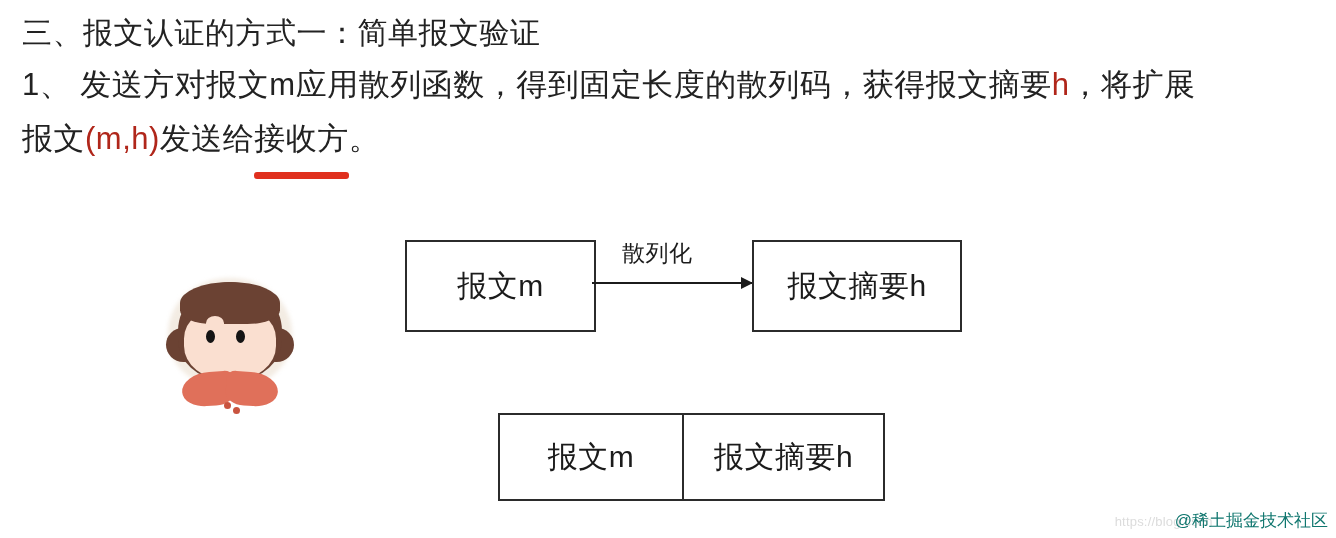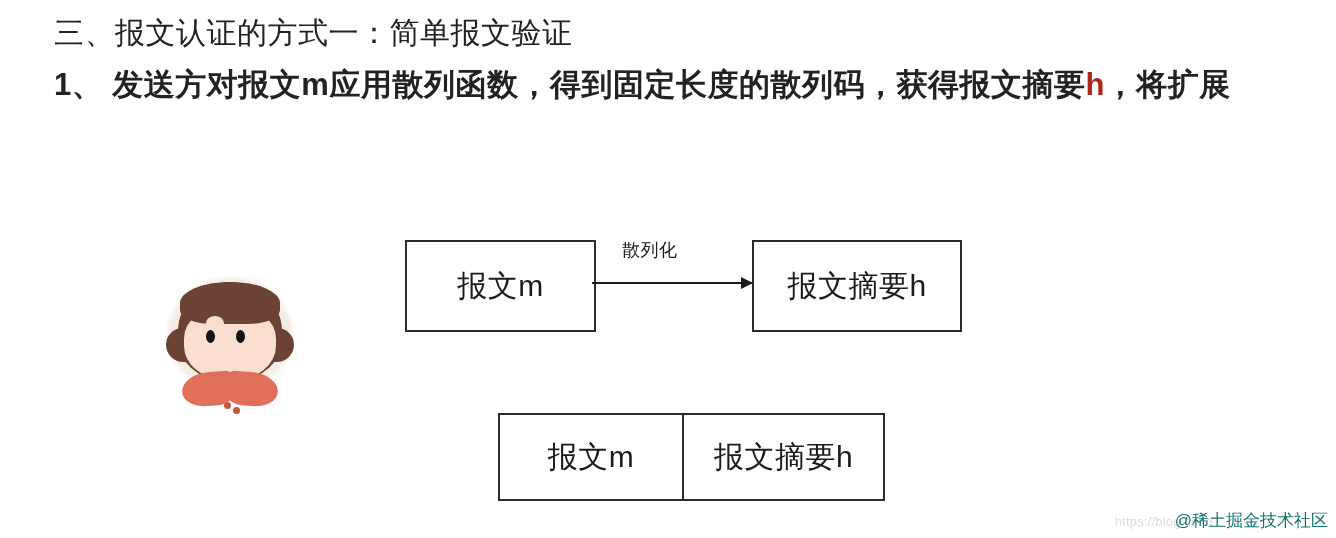--- a/index.html
+++ b/index.html
@@ -20,31 +20,30 @@
   .slide-text {
     position: absolute;
     left: 22px;
     top: 8px;
     width: 1310px;
   }
   .line {
     white-space: nowrap;
     color: #222222;
     letter-spacing: 0.5px;
-    margin-left: 32px;
   }
   .line-title {
     font-size: 30px;
     line-height: 50px;
     font-weight: 400;
   }
   .line-body {
     font-size: 31px;
     line-height: 54px;
-    font-weight: 700;
+    font-weight: 400;
   }
   .red {
     color: #b0261a;
   }
   .uline-wrap {
     position: relative;
     display: inline-block;
   }
   .red-underline {
     position: absolute;
@@ -207,21 +206,21 @@
     right: -1px;
     top: -5px;
     border-left: 12px solid #1b1b1b;
     border-top: 6px solid transparent;
     border-bottom: 6px solid transparent;
   }
   .arrow-label {
     position: absolute;
     left: 622px;
     top: 238px;
-    font-size: 18px;
+    font-size: 23px;
     color: #1b1b1b;
     letter-spacing: 0.5px;
     white-space: nowrap;
   }
 
   
   .dgm-table {
     position: absolute;
     left: 498px;
     top: 413px;
@@ -273,20 +272,23 @@
 <div class="slide-text">
 
   <div class="line line-title">
     <span>三、报文认证的方式一：简单报文验证</span>
   </div>
 
   <div class="line line-body">
     <span>1、 发送方对报文m应用散列函数，得到固定长度的散列码，获得报文摘要</span><span class="red">h</span><span>，将扩展</span>
   </div>
 
+  <div class="line line-body">
+    <span>报文</span><span class="red">(m,h)</span><span>发送给</span><span class="uline-wrap"><span>接收方</span><span class="red-underline"></span></span><span>。</span>
+  </div>
 
 </div>
 
 <div class="avatar">
   <div class="av-glow"></div>
   <div class="av-bun-l"></div>
   <div class="av-bun-r"></div>
   <div class="av-hair-back"></div>
   <div class="av-face"></div>
   <div class="av-fringe"></div>

